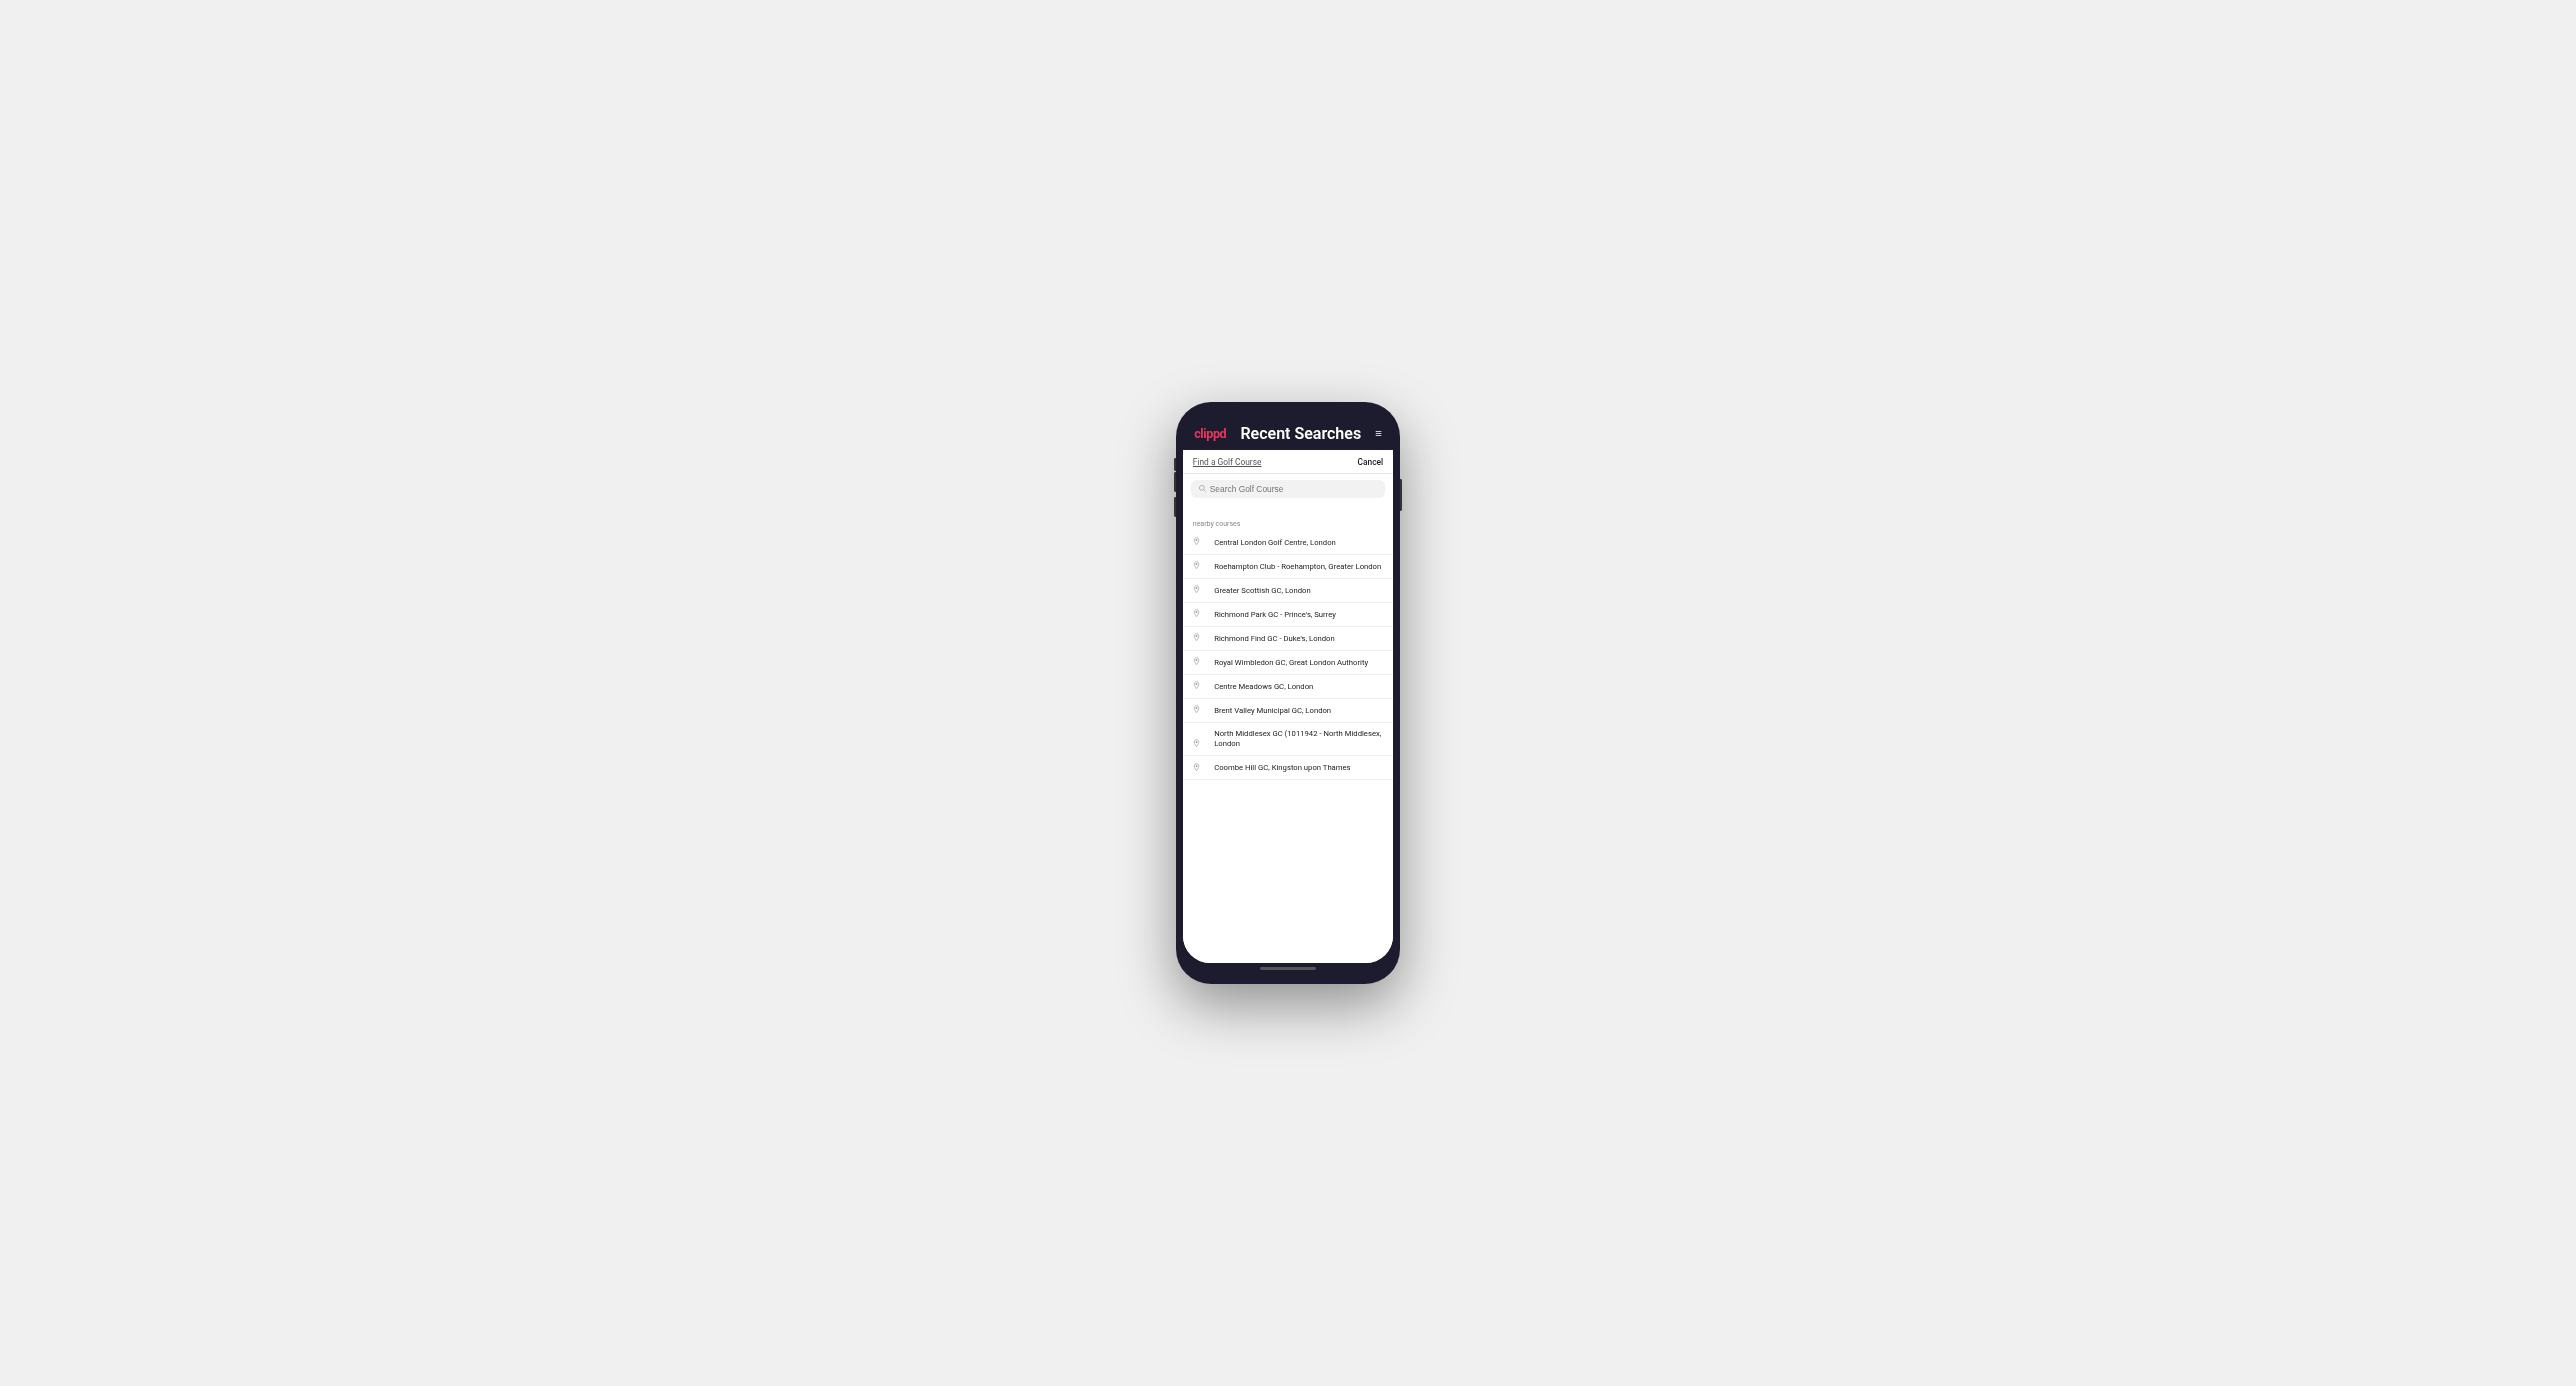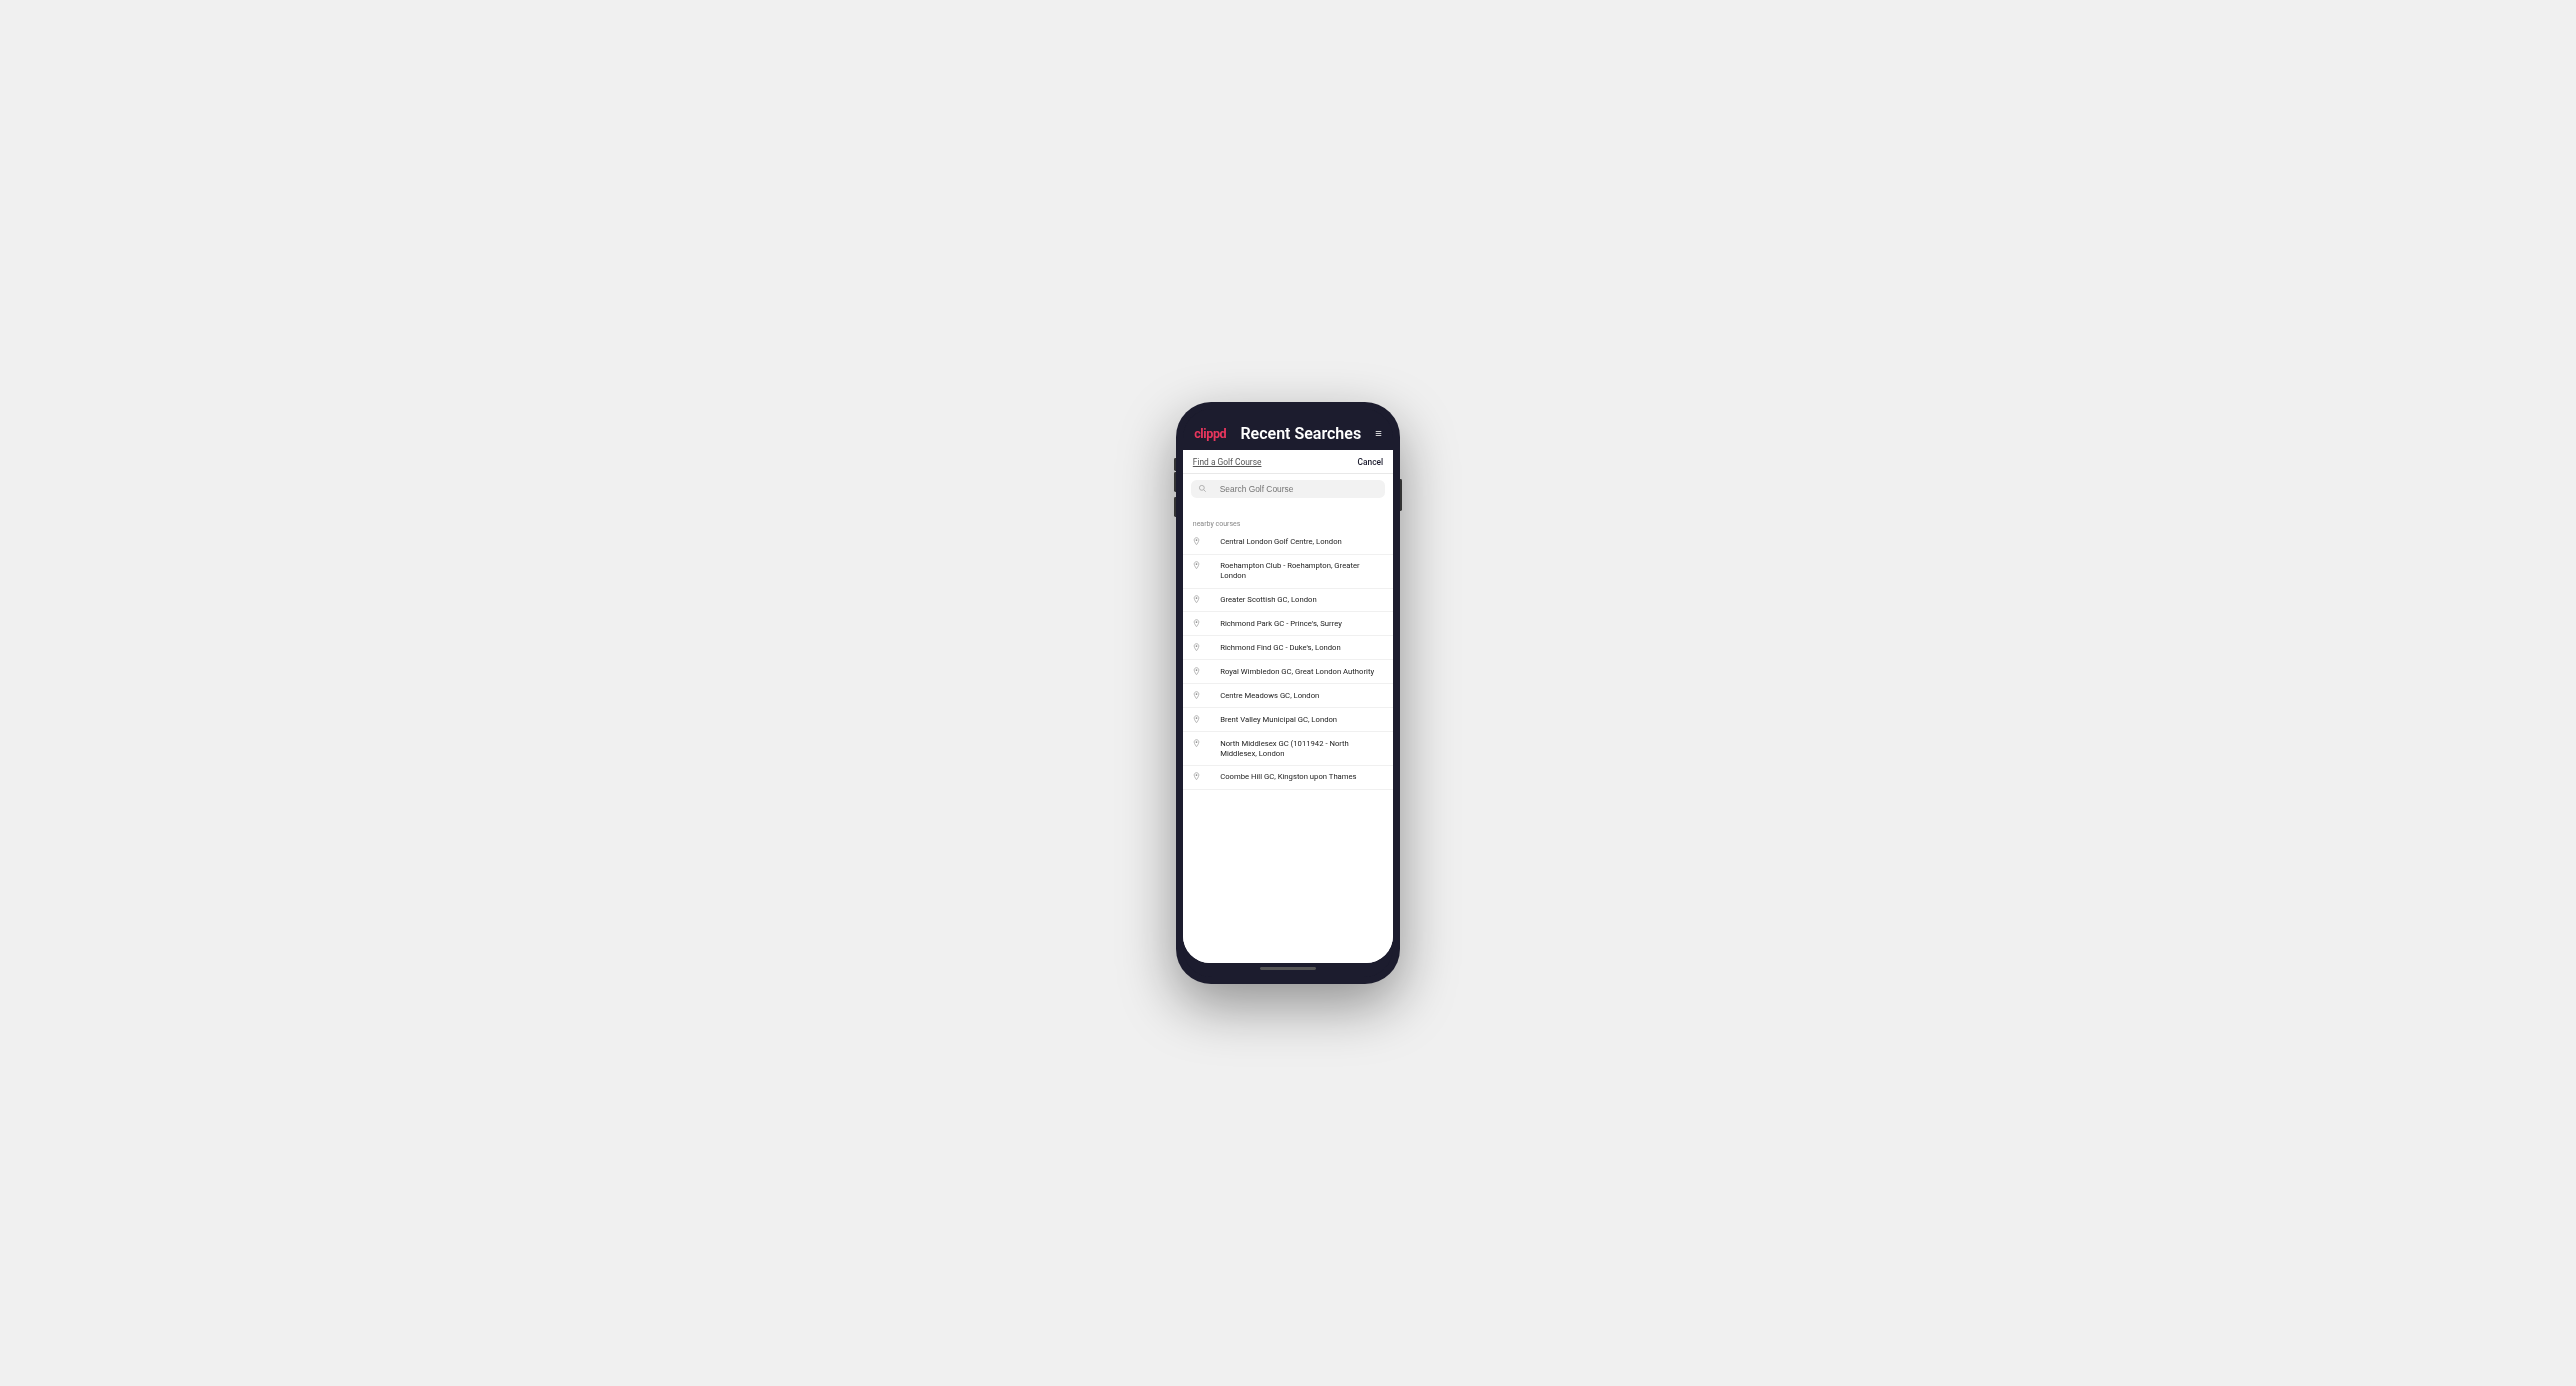--- a/index.html
+++ b/index.html
@@ -109,21 +109,21 @@
       padding: 5.6px 8.4px;
       background: #ffffff;
     }
 
     .search-box {
       display: flex;
       align-items: center;
       background: #f2f2f2;
       border-radius: 5.6px;
       padding: 4.2px 7px;
-      gap: 13px;
+      gap: 3px;
     }
 
     .search-icon-svg {
       color: #aaa;
       font-size: 8.4px;
       flex-shrink: 0;
     }
 
     .search-input {
       border: none;
@@ -144,25 +144,25 @@
     .nearby-label {
       font-size: 7px;
       color: #888;
       padding: 4.2px 9.8px 2.8px 9.8px;
       text-transform: lowercase;
       margin-top: 12px;
     }
 
     .course-item {
       display: flex;
-      align-items: flex-start;
+      align-items: flex-end;
       padding: 6.3px 9.8px;
       border-bottom: 0.7px solid #f0f0f0;
       cursor: pointer;
-      gap: 19px;
+      gap: 13px;
     }
 
     .pin-icon {
       color: #888;
       font-size: 7.7px;
       flex-shrink: 0;
       width: 8.4px;
       text-align: center;
     }
 

